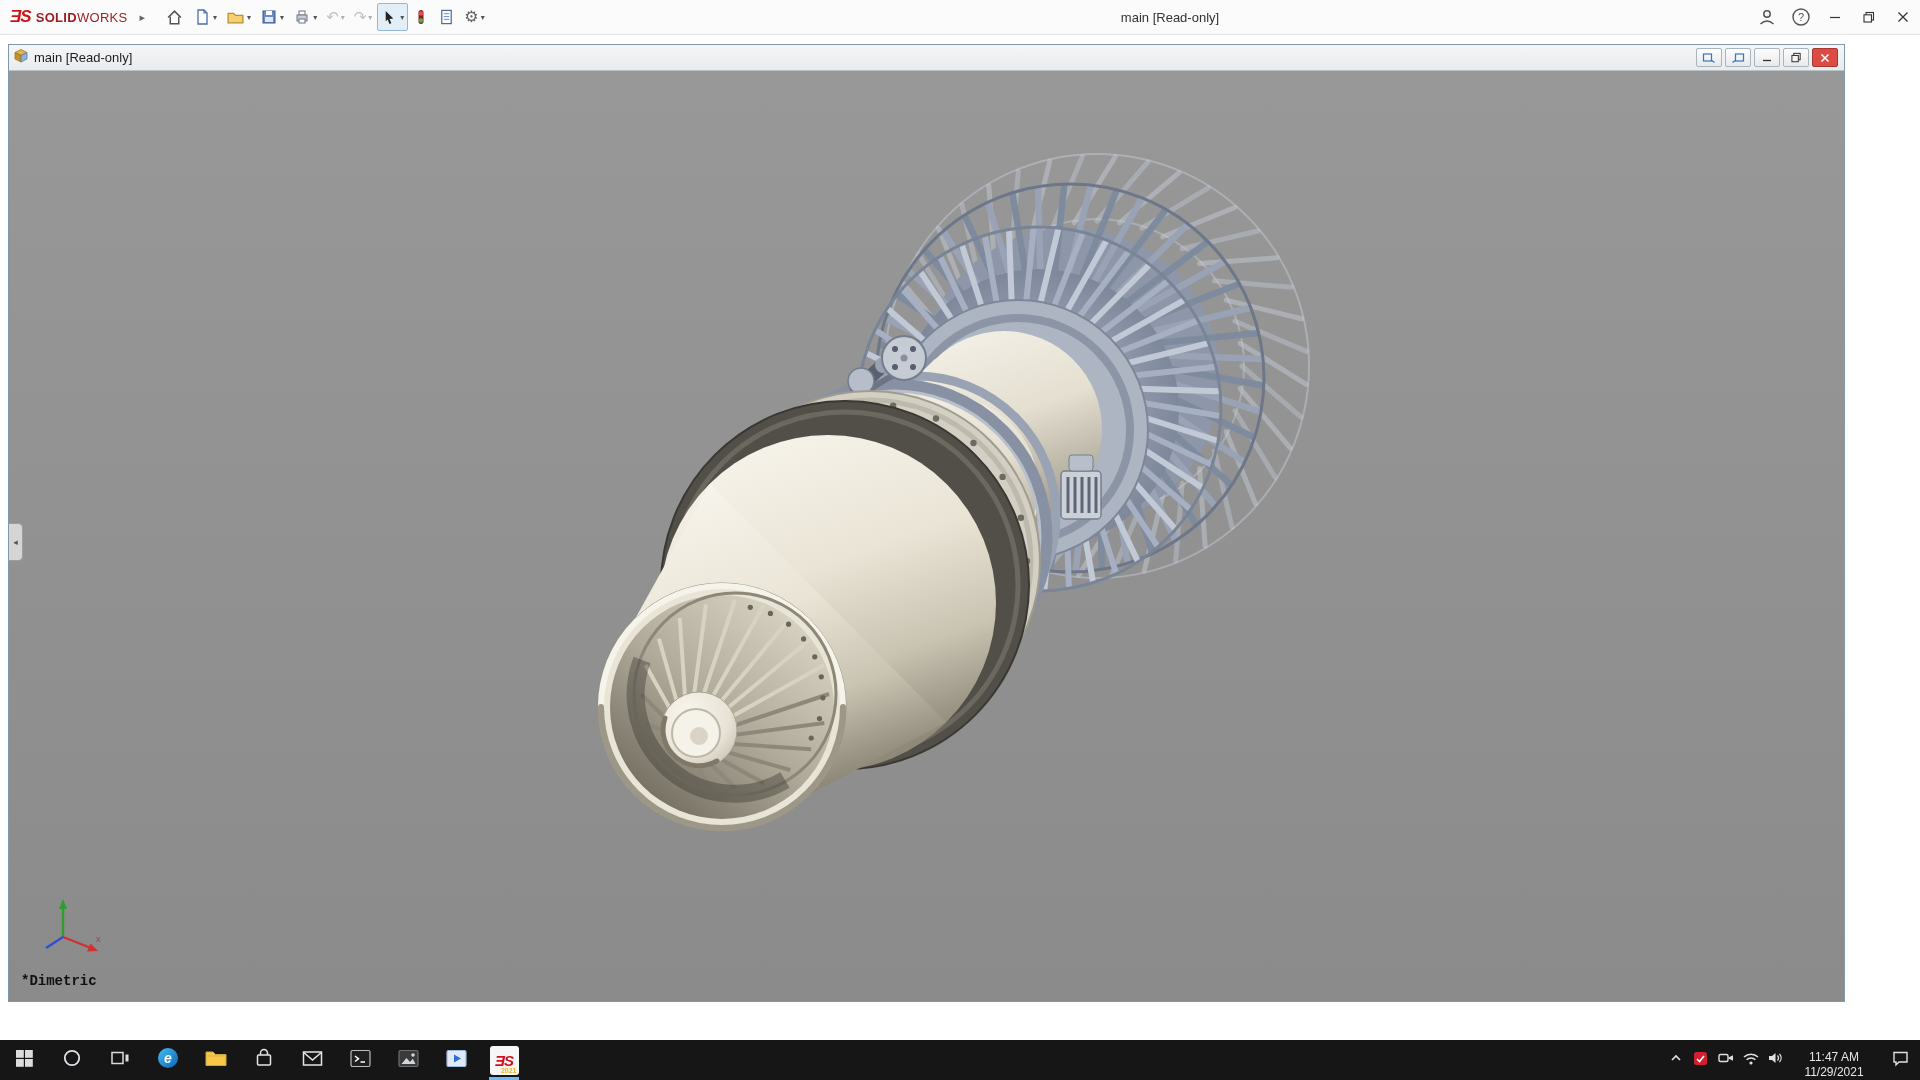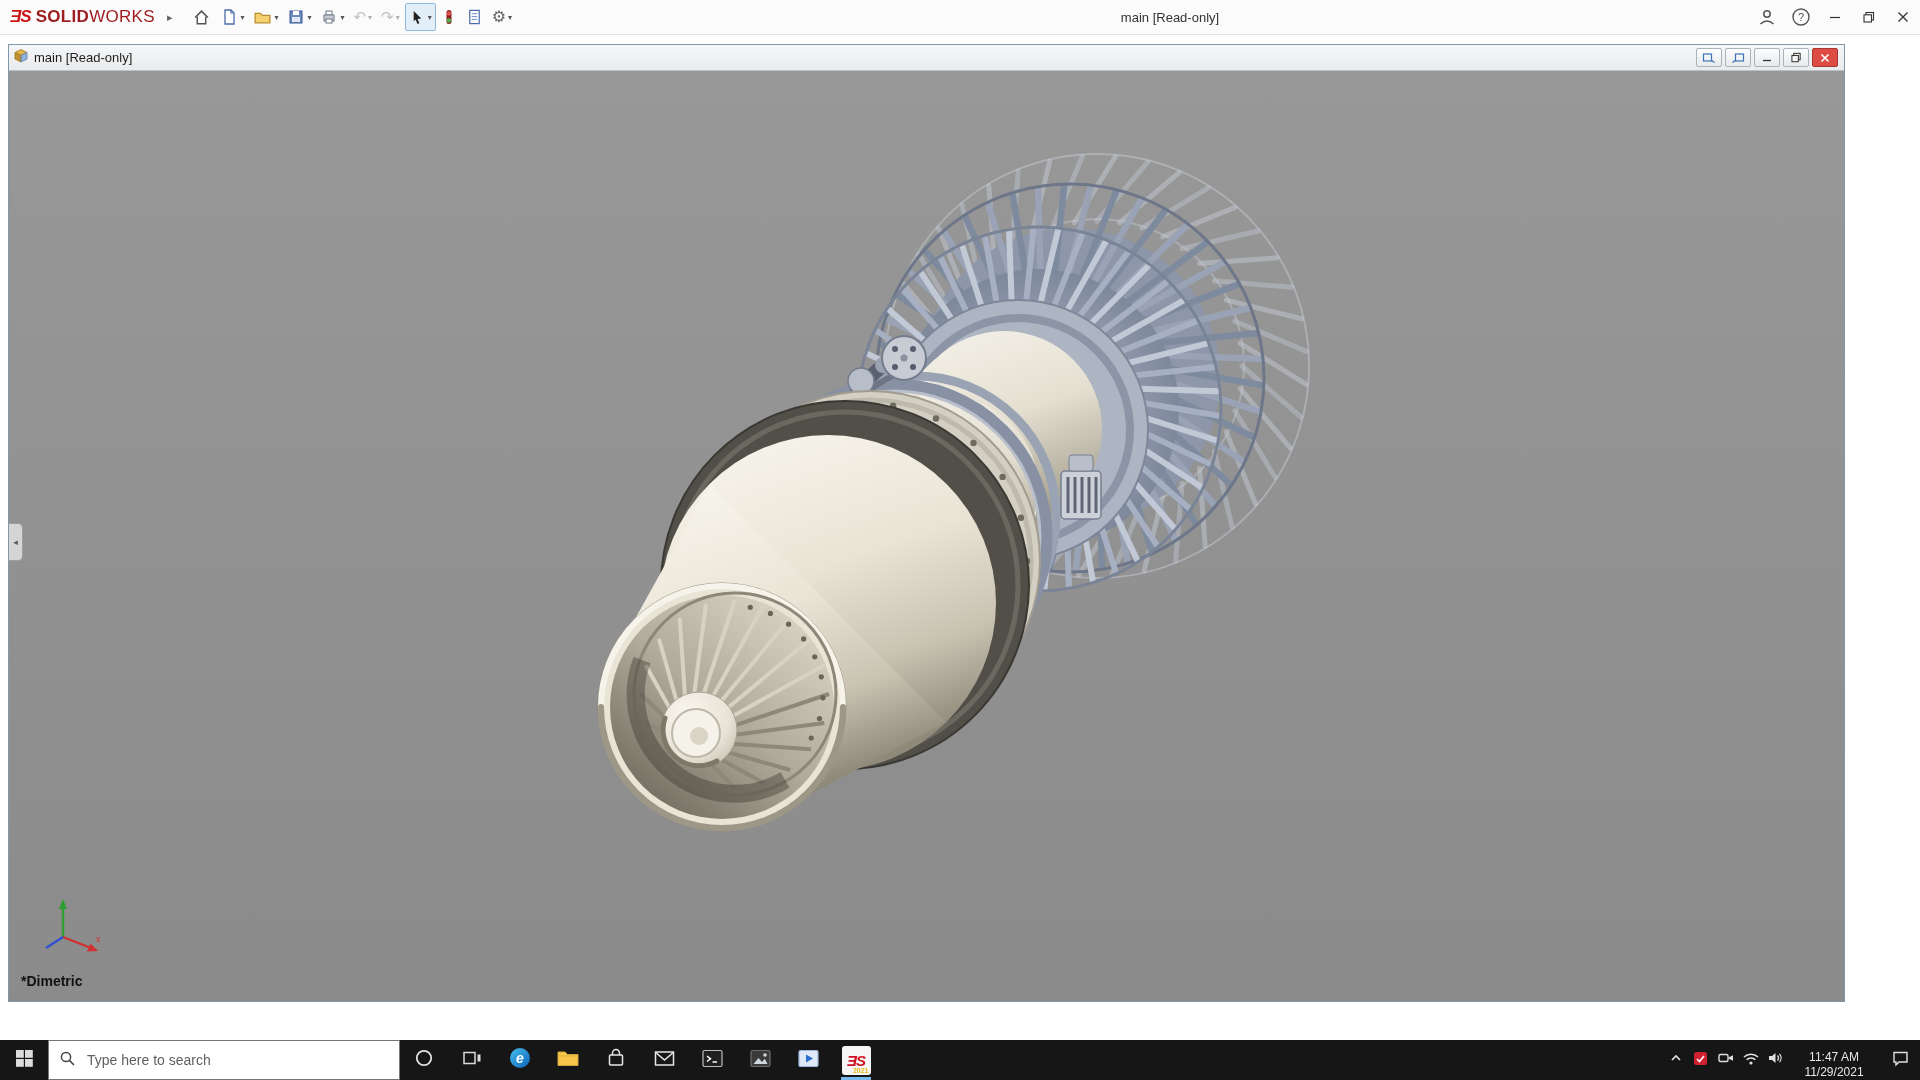--- a/index.html
+++ b/index.html
@@ -2,21 +2,21 @@
 <html><head>
 <meta charset="utf-8">
 <style>
   html,body{margin:0;padding:0;}
   body{width:1920px;height:1080px;overflow:hidden;background:#fff;font-family:"Liberation Sans",sans-serif;}
 
   
   .titlebar{height:35px;box-sizing:border-box;background:#fbfbfb;border-bottom:1px solid #e2e2e2;display:flex;align-items:center;position:relative;}
   .brand{display:flex;align-items:center;gap:5px;padding:0 6px 0 10px;}
   .dslogo{font-weight:800;font-style:italic;font-size:17px;color:#cc1417;letter-spacing:-1px;}
-  .brand-text{font-size:17px;color:#9d1c1f;letter-spacing:.3px;}
+  .brand-text{font-size:13px;color:#9d1c1f;letter-spacing:.3px;}
   .brand-text b{font-weight:700;}
   .flyout{color:#666;font-size:11px;margin:0 6px;}
   .tbar{display:flex;align-items:center;gap:1px;margin-left:10px;}
   .tbtn{height:26px;display:flex;align-items:center;padding:0 3px;border:1px solid transparent;border-radius:2px;}
   .tbtn svg{display:block;}
   .tbtn .caret{font-size:8px;color:#555;margin-left:2px;}
   .tbtn.active{border-color:#8fb8da;background:#e2eff9;}
   .tbtn.disabled{opacity:.45;}
   .app-title{position:absolute;left:420px;right:0;text-align:center;font-size:13px;color:#333;pointer-events:none;}
   .win-ctrls{margin-left:auto;display:flex;align-items:center;height:100%;}
@@ -26,21 +26,21 @@
   
   .workspace{position:relative;height:1005px;background:#fff;}
   .docwin{position:absolute;left:8px;top:9px;width:1837px;height:958px;box-sizing:border-box;border:1px solid #7f98ab;background:#eef0f1;}
   .doc-tbar{height:26px;box-sizing:border-box;display:flex;align-items:center;padding:0 4px;background:linear-gradient(#f5f6f7,#e9ebed);border-bottom:1px solid #b9c2c9;}
   .doc-title{font-size:13px;color:#1d1d1d;margin-left:5px;}
   .doc-ctrls{margin-left:auto;display:flex;gap:3px;align-items:center;padding-right:2px;}
   .dbtn{width:26px;height:19px;box-sizing:border-box;border:1px solid #aab4bc;background:linear-gradient(#fdfdfd,#e7e9eb);display:flex;align-items:center;justify-content:center;border-radius:2px;font-size:11px;color:#333;}
   .dbtn.close{background:#dd4b45;border-color:#a83732;color:#fff;font-weight:700;}
   .viewport{position:relative;width:100%;height:930px;overflow:hidden;}
   .scene{position:absolute;left:0;top:0;width:100%;height:100%;}
-  .view-label{position:absolute;left:12px;bottom:12px;font-size:14px;font-weight:700;color:#111;}
+  .view-label{position:absolute;left:12px;bottom:12px;font-size:14px;font-weight:700;color:#111;font-family:Liberation Mono, monospace;}
   .triad{position:absolute;left:24px;bottom:40px;}
   .collapse-tab{position:absolute;left:0;top:452px;width:13px;height:36px;background:#d5d5d5;border:1px solid #9e9e9e;border-left:none;border-radius:0 5px 5px 0;display:flex;align-items:center;justify-content:center;font-size:9px;color:#555;}
 
   
   .taskbar{height:40px;background:#161616;display:flex;align-items:stretch;color:#e6e6e6;}
   .tb-start{width:48px;display:flex;align-items:center;justify-content:center;}
   .tb-search{width:352px;background:#ffffff;border:1px solid #767676;box-sizing:border-box;display:flex;align-items:center;gap:9px;padding:0 10px;}
   .tb-search input{border:none;outline:none;font-size:14px;color:#333;width:100%;background:transparent;font-family:"Liberation Sans",sans-serif;}
   .tb-search input::placeholder{color:#5f5f5f;opacity:1;}
   .tb-icon{width:48px;display:flex;align-items:center;justify-content:center;position:relative;}
@@ -530,27 +530,20 @@
   <footer class="taskbar">
     <div class="tb-start">
       <span><svg width="17" height="17" viewBox="0 0 17 17">
             <rect x="0" y="0" width="7.8" height="7.8" fill="#dcdcdc"></rect>
             <rect x="9" y="0" width="7.8" height="7.8" fill="#dcdcdc"></rect>
             <rect x="0" y="9" width="7.8" height="7.8" fill="#dcdcdc"></rect>
             <rect x="9" y="9" width="7.8" height="7.8" fill="#dcdcdc"></rect>
           </svg></span>
     </div>
 
-    <div class="tb-search">
-      <span><svg width="17" height="17" viewBox="0 0 17 17">
-            <circle cx="7" cy="7" r="4.6" fill="none" stroke="#444" stroke-width="1.5"></circle>
-            <line x1="10.6" y1="10.6" x2="15" y2="15" stroke="#444" stroke-width="1.5"></line>
-          </svg></span>
-      <input readonly="" placeholder="Type here to search" style="">
-    </div>
 
     <div class="tb-icon">
       <span><svg width="20" height="20" viewBox="0 0 20 20">
             <circle cx="10" cy="10" r="7.2" fill="none" stroke="#dfe3e8" stroke-width="1.8"></circle>
           </svg></span>
     </div>
     <div class="tb-icon">
       <span><svg width="20" height="18" viewBox="0 0 20 18">
             <rect x="2" y="3.5" width="11" height="11" fill="none" stroke="#dcdcdc" stroke-width="1.5"></rect>
             <rect x="15.5" y="5.5" width="3" height="7" fill="#dcdcdc"></rect>

